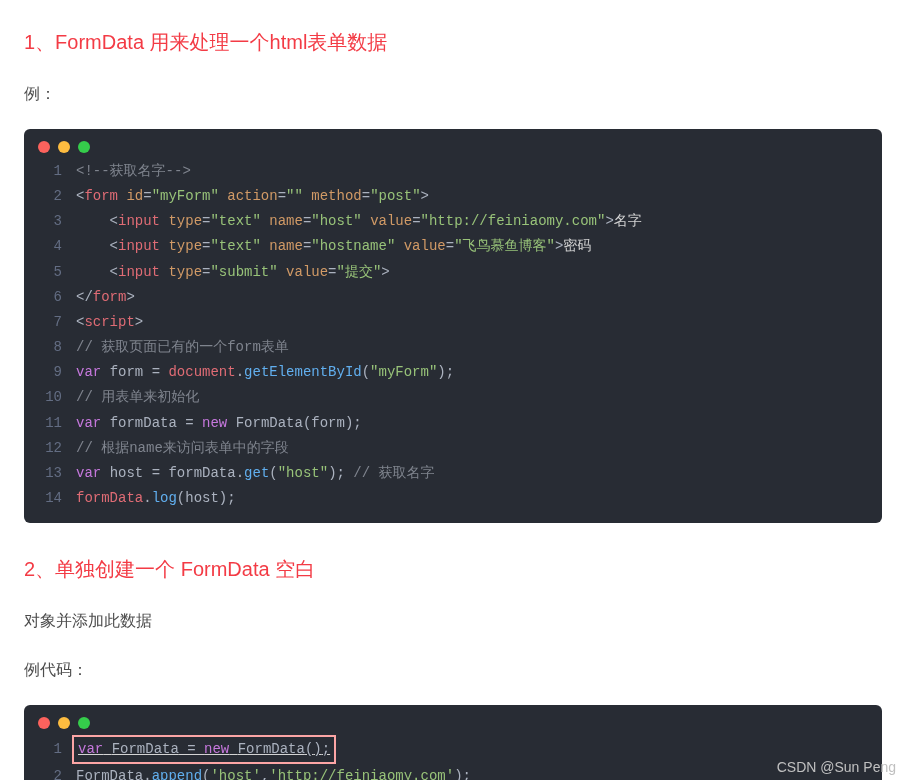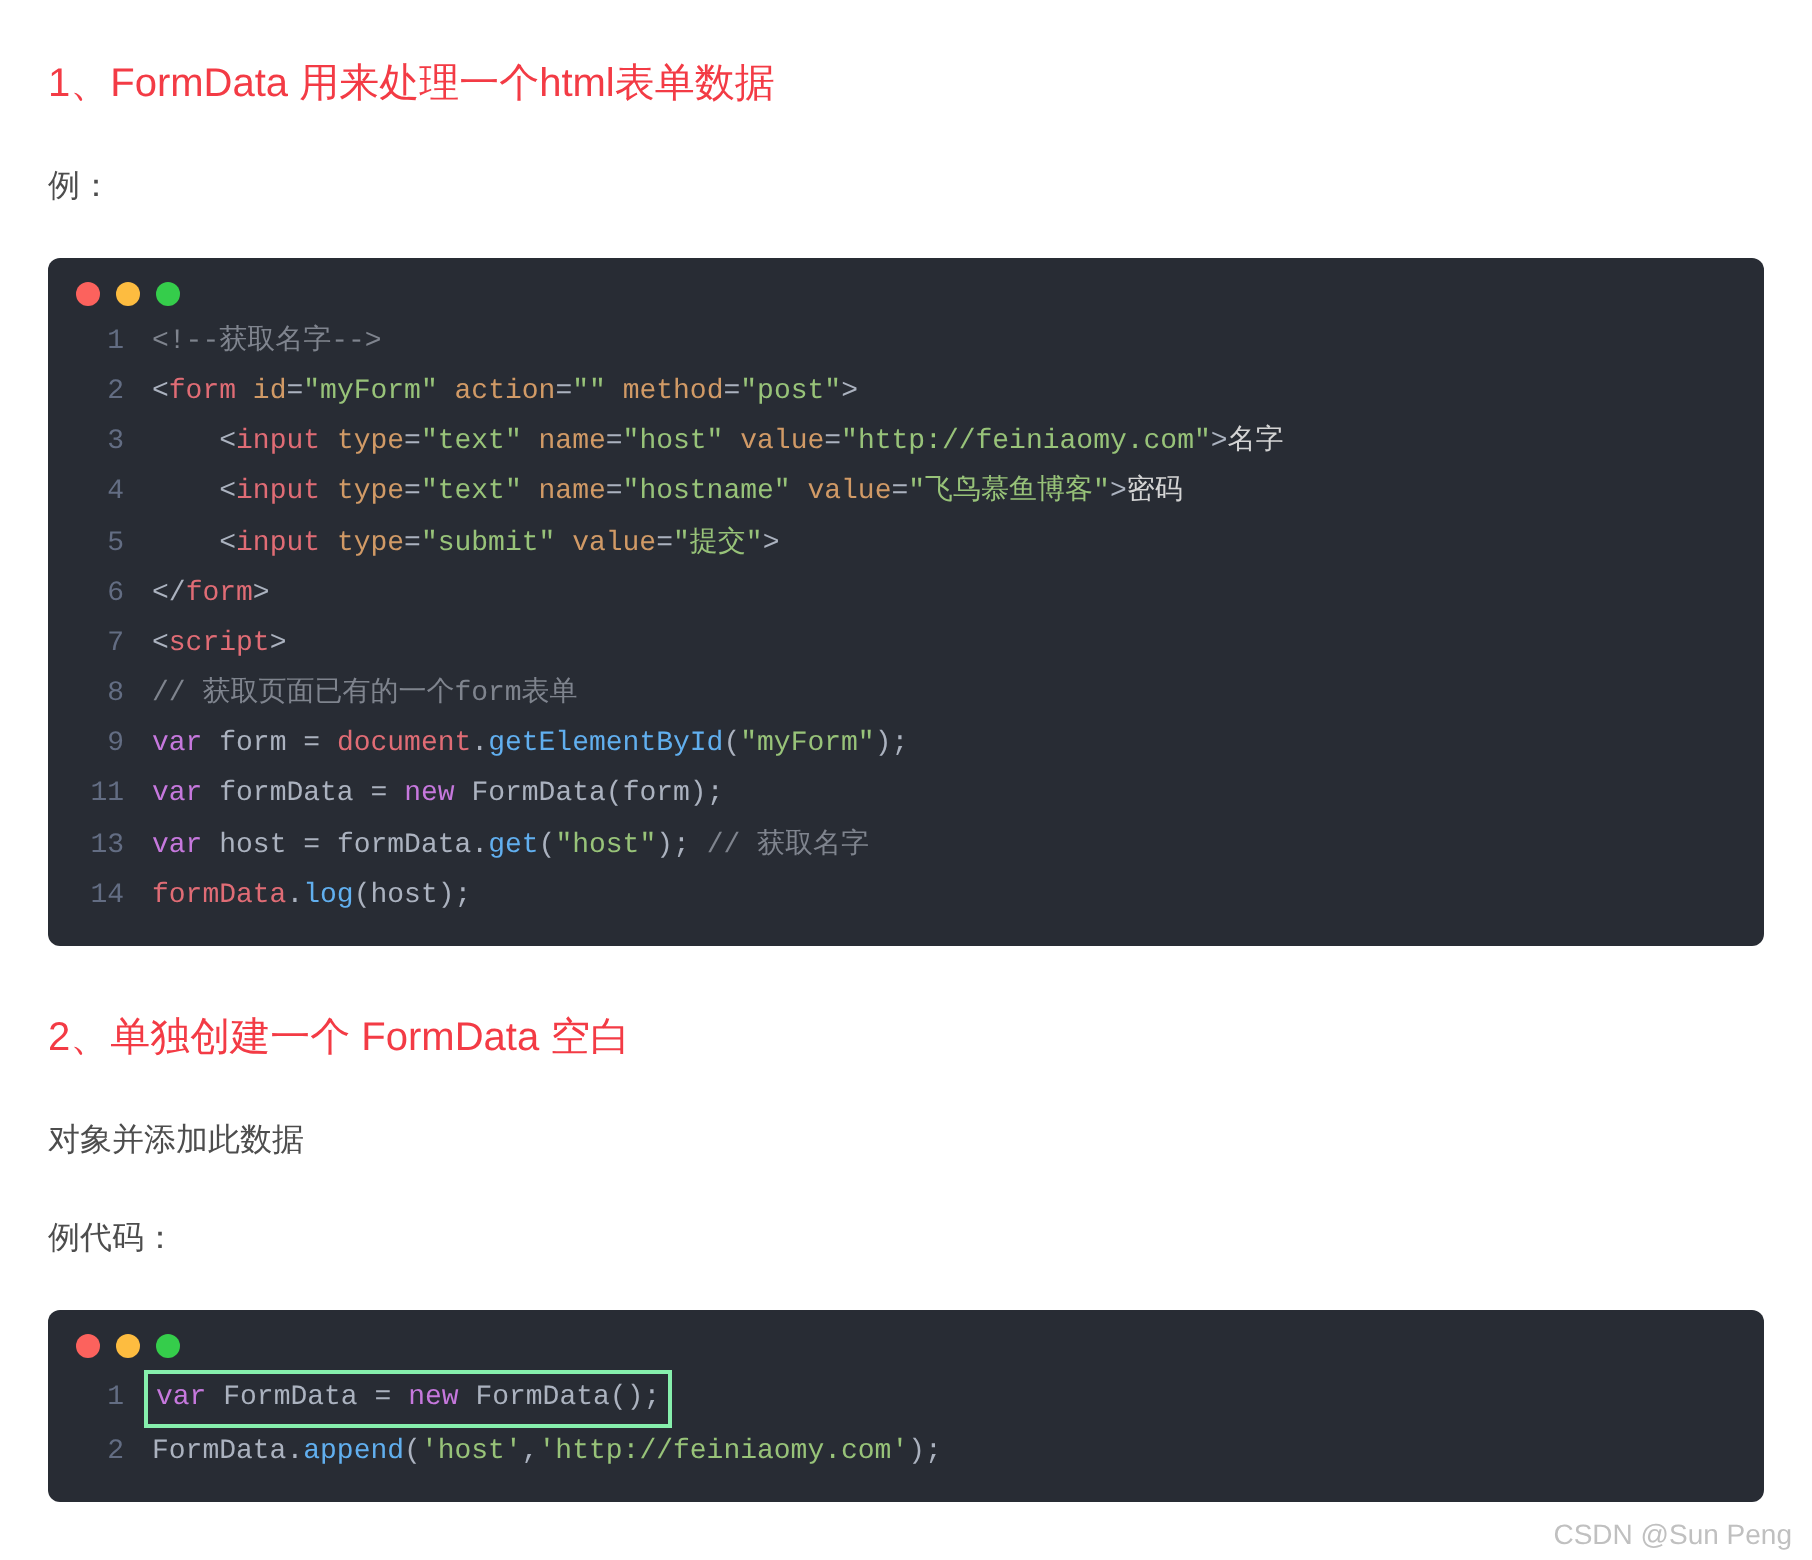--- a/index.html
+++ b/index.html
@@ -69,24 +69,25 @@
 .tag-name { color: #e06c75; }
 .attr-name { color: #d19a66; }
 .attr-value { color: #98c379; }
 .comment { color: #7f848e; font-style: normal; }
 .keyword { color: #c678dd; }
 .identifier { color: #e06c75; text-align: right; }
 .method { color: #61afef; }
 .plain { color: #abb2bf; }
 .text-plain { color: #d4d4d4; }
 .highlight-box {
-  border: 2px solid #86efac;
+  border: 2px solid #fca5a5;
   display: inline-block;
   padding: 0 4px;
   margin-left: -4px;
+  text-decoration: underline;
 }
 .attribution {
   position: fixed;
   bottom: 0;
   right: 10px;
   color: #c0c0c0;
   font-size: 14px;
   font-family: sans-serif;
 }
 </style>
@@ -105,21 +106,23 @@
   <div class="code-lines">
     <div class="code-line"><span class="ln">1</span><span class="code-content"><span class="comment">&lt;!--</span><span class="comment">获取名字</span><span class="comment">--&gt;</span></span></div>
     <div class="code-line"><span class="ln">2</span><span class="code-content"><span class="tag-bracket">&lt;</span><span class="tag-name">form</span><span> </span><span class="attr-name">id</span><span class="plain">=</span><span class="attr-value">"myForm"</span><span> </span><span class="attr-name">action</span><span class="plain">=</span><span class="attr-value">""</span><span> </span><span class="attr-name">method</span><span class="plain">=</span><span class="attr-value">"post"</span><span class="tag-bracket">&gt;</span></span></div>
     <div class="code-line"><span class="ln">3</span><span class="code-content"><span>    </span><span class="tag-bracket">&lt;</span><span class="tag-name">input</span><span> </span><span class="attr-name">type</span><span class="plain">=</span><span class="attr-value">"text"</span><span> </span><span class="attr-name">name</span><span class="plain">=</span><span class="attr-value">"host"</span><span> </span><span class="attr-name">value</span><span class="plain">=</span><span class="attr-value">"http://feiniaomy.com"</span><span class="tag-bracket">&gt;</span><span class="text-plain">名字</span></span></div>
     <div class="code-line"><span class="ln">4</span><span class="code-content"><span>    </span><span class="tag-bracket">&lt;</span><span class="tag-name">input</span><span> </span><span class="attr-name">type</span><span class="plain">=</span><span class="attr-value">"text"</span><span> </span><span class="attr-name">name</span><span class="plain">=</span><span class="attr-value">"hostname"</span><span> </span><span class="attr-name">value</span><span class="plain">=</span><span class="attr-value">"飞鸟慕鱼博客"</span><span class="tag-bracket">&gt;</span><span class="text-plain">密码</span></span></div>
     <div class="code-line"><span class="ln">5</span><span class="code-content"><span>    </span><span class="tag-bracket">&lt;</span><span class="tag-name">input</span><span> </span><span class="attr-name">type</span><span class="plain">=</span><span class="attr-value">"submit"</span><span> </span><span class="attr-name">value</span><span class="plain">=</span><span class="attr-value">"提交"</span><span class="tag-bracket">&gt;</span></span></div>
     <div class="code-line"><span class="ln">6</span><span class="code-content"><span class="tag-bracket">&lt;/</span><span class="tag-name">form</span><span class="tag-bracket">&gt;</span></span></div>
     <div class="code-line"><span class="ln">7</span><span class="code-content"><span class="tag-bracket">&lt;</span><span class="tag-name">script</span><span class="tag-bracket">&gt;</span></span></div>
     <div class="code-line"><span class="ln">8</span><span class="code-content"><span class="comment">// 获取页面已有的一个form表单</span></span></div>
     <div class="code-line"><span class="ln">9</span><span class="code-content"><span class="keyword">var</span><span> </span><span class="plain">form</span><span class="plain"> = </span><span class="identifier">document</span><span class="plain">.</span><span class="method">getElementById</span><span class="plain">(</span><span class="attr-value">"myForm"</span><span class="plain">)</span><span class="plain">;</span></span></div>
+    <div class="code-line"><span class="ln">10</span><span class="code-content"><span class="comment">// 用表单来初始化</span></span></div>
     <div class="code-line"><span class="ln">11</span><span class="code-content"><span class="keyword">var</span><span> </span><span class="plain">formData</span><span class="plain"> = </span><span class="keyword">new</span><span> </span><span class="plain">FormData</span><span class="plain">(</span><span class="plain">form</span><span class="plain">)</span><span class="plain">;</span></span></div>
+    <div class="code-line"><span class="ln">12</span><span class="code-content"><span class="comment">// 根据name来访问表单中的字段</span></span></div>
     <div class="code-line"><span class="ln">13</span><span class="code-content"><span class="keyword">var</span><span> </span><span class="plain">host</span><span class="plain"> = </span><span class="plain">formData</span><span class="plain">.</span><span class="method">get</span><span class="plain">(</span><span class="attr-value">"host"</span><span class="plain">)</span><span class="plain">;</span><span> </span><span class="comment">// 获取名字</span></span></div>
     <div class="code-line"><span class="ln">14</span><span class="code-content"><span class="identifier">formData</span><span class="plain">.</span><span class="method">log</span><span class="plain">(</span><span class="plain">host</span><span class="plain">)</span><span class="plain">;</span></span></div>
   </div>
 </div>
 
 <div class="heading">2、单独创建一个 FormData 空白</div>
 <div class="para">对象并添加此数据</div>
 <div class="para">例代码：</div>
 
 <div class="code-block">

